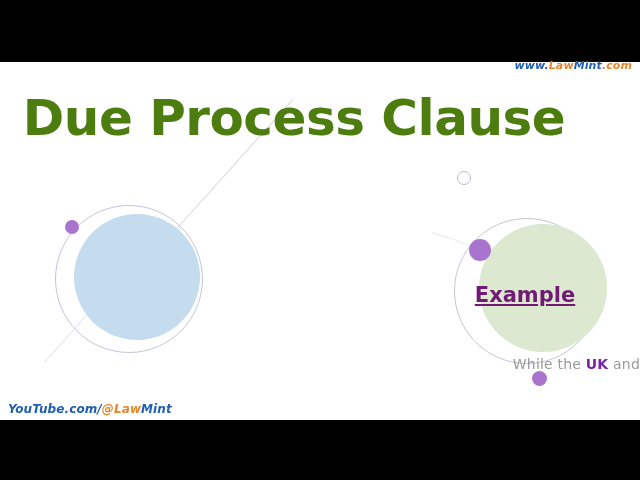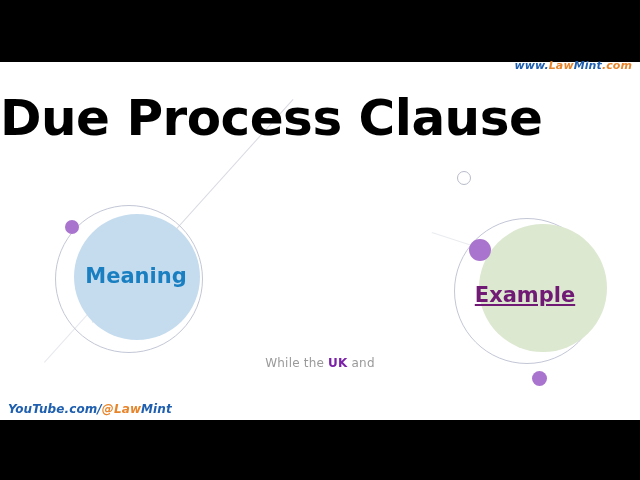--- a/index.html
+++ b/index.html
@@ -75,25 +75,26 @@
   }
   .wm-blue   { color: #1F5FAF; }
   .wm-orange { color: #E8852B; }
 
   
   #title {
     position: absolute;
     left: 0;
     top: 28px;
     width: 588px;
+    text-align: center;
     font-family: "DejaVu Sans", "Liberation Sans", sans-serif;
     font-weight: bold;
     font-size: 50px;
     line-height: 56px;
-    color: #000000;
+    color: #4d7c0f;
     letter-spacing: -0.5px;
     white-space: nowrap;
     z-index: 20;
   }
 
   
   .node {
     position: absolute;
     z-index: 10;
   }
@@ -128,23 +129,23 @@
     white-space: pre-line;
     z-index: 12;
   }
 
   
   #caption {
     position: absolute;
     left: 0;
     top: 294px;
     width: 640px;
-    text-align: center;
-    font-family: "DejaVu Sans", "Liberation Sans", sans-serif;
-    font-size: 12px;
+    text-align: right;
+    font-family: "DejaVu Sans", "Liberation Sans", sans-serif;
+    font-size: 14px;
     font-weight: bold;
     color: #9a9a9a;
     letter-spacing: .2px;
     z-index: 20;
   }
   #caption .hl { color: #7B21A8; font-weight: bold; }
   #caption .plain { color: #9a9a9a; font-weight: normal; }
 </style>
 </head>
 <body>
@@ -160,21 +161,20 @@
     <div id="title">Due Process Clause</div>
 
     <div class="node" style="left:46px; top:120px; width:180px; height:160px;">
 
       <div class="ring" style="left:9px; top:23px; width:146px; height:146px;"></div>
 
       <div class="disc" style="left:28px; top:32px; width:126px; height:126px; background:#C5DCEE;"></div>
 
       <div class="dot" style="left:19px; top:38px; width:14px; height:14px;"></div>
 
-      <div class="node-label" style="left:0; top:81px; width:180px; color:#1A7FC1;">Meaning</div>
     </div>
 
 
     <div class="node" style="left:425px; top:100px; width:200px; height:180px;">
 
       <div class="hollow-dot" style="left:32px; top:9px; width:12px; height:12px;"></div>
 
       <div class="ring" style="left:29px; top:56px; width:144px; height:144px;"></div>
 
       <div class="disc" style="left:54px; top:62px; width:128px; height:128px; background:#DCE8D0;"></div>

